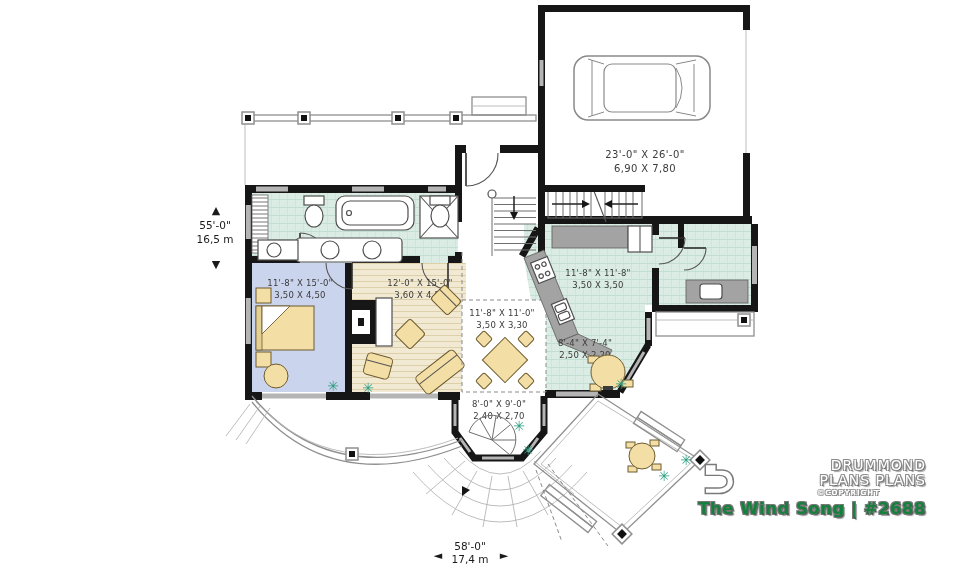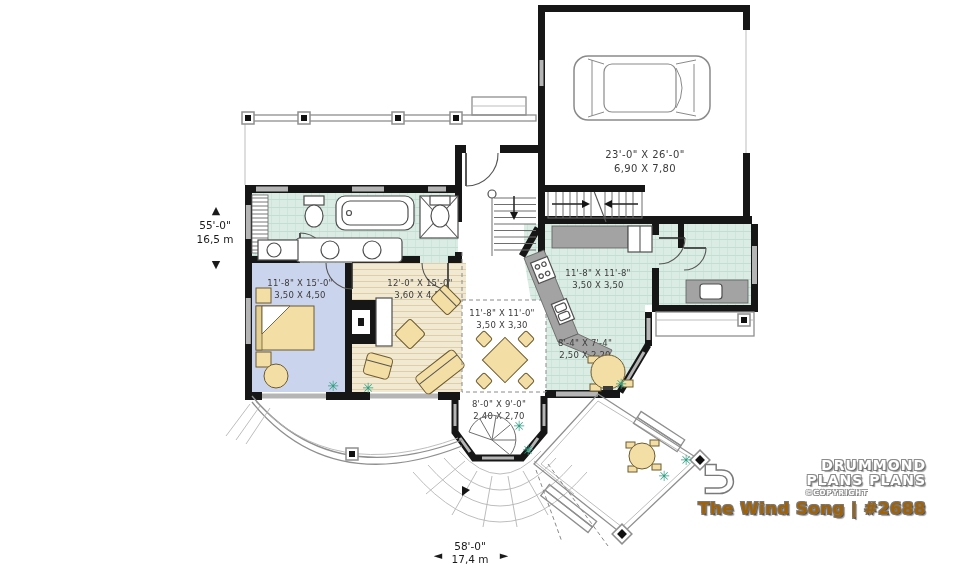--- a/index.html
+++ b/index.html
@@ -21,25 +21,25 @@
   .colw{fill:#fff;stroke:#8f8f8f;stroke-width:1.5;}
   .colb{fill:#111;}
   .lbl{font:8.5px "DejaVu Sans",sans-serif;fill:#3b3b3b;text-anchor:middle;letter-spacing:.2px;}
   .lblg{font:10px "DejaVu Sans",sans-serif;fill:#3b3b3b;text-anchor:middle;letter-spacing:.4px;}
   .dim{font:10.5px "DejaVu Sans",sans-serif;fill:#1a1a1a;text-anchor:middle;}
   .dimarrow{font:11px "DejaVu Sans",sans-serif;fill:#1a1a1a;text-anchor:middle;}
   .plant{font:14px "DejaVu Sans",sans-serif;fill:#2f9e82;text-anchor:middle;}
   
   .logo{position:absolute;left:698px;top:458px;width:228px;text-align:right;}
   .brandrow{display:flex;justify-content:flex-end;align-items:center;gap:5px;}
-  .brandtxt{line-height:15px;font-weight:bold;font-size:14px;letter-spacing:1px;color:#fff;
+  .brandtxt{line-height:15px;font-weight:normal;font-size:14px;letter-spacing:1px;color:#fff;
     text-shadow:-1px -1px 0 #8c8c8c,1px -1px 0 #8c8c8c,-1px 1px 0 #8c8c8c,1px 1px 0 #6e6e6e,2px 2px 1px #9a9a9a;}
-  .copyline{font-size:7px;font-weight:bold;letter-spacing:1px;color:#fff;margin:1px 58px 2px 0;
+  .copyline{font-size:7px;font-weight:bold;letter-spacing:1px;color:#fff;margin:1px 46px 2px 0;
     text-shadow:-1px -1px 0 #9a9a9a,1px -1px 0 #9a9a9a,-1px 1px 0 #9a9a9a,1px 1px 0 #7c7c7c;}
-  .plantitle{font-size:16.5px;font-weight:bold;letter-spacing:.5px;color:#a16207;
+  .plantitle{font-size:16.5px;font-weight:bold;letter-spacing:.5px;color:#15803d;
     text-shadow:-1px -1px 0 #777,1px -1px 0 #777,-1px 1px 0 #777,1px 1px 0 #555,2px 2px 1px #9a9a9a;}
 </style>
 </head>
 <body>
 
 <div class="stage">
 <svg width="960" height="569" viewBox="0 0 960 569">
   <defs>
     <pattern id="teal" width="8" height="8" patternUnits="userSpaceOnUse">
       <rect width="8" height="8" fill="#daece4"></rect>

